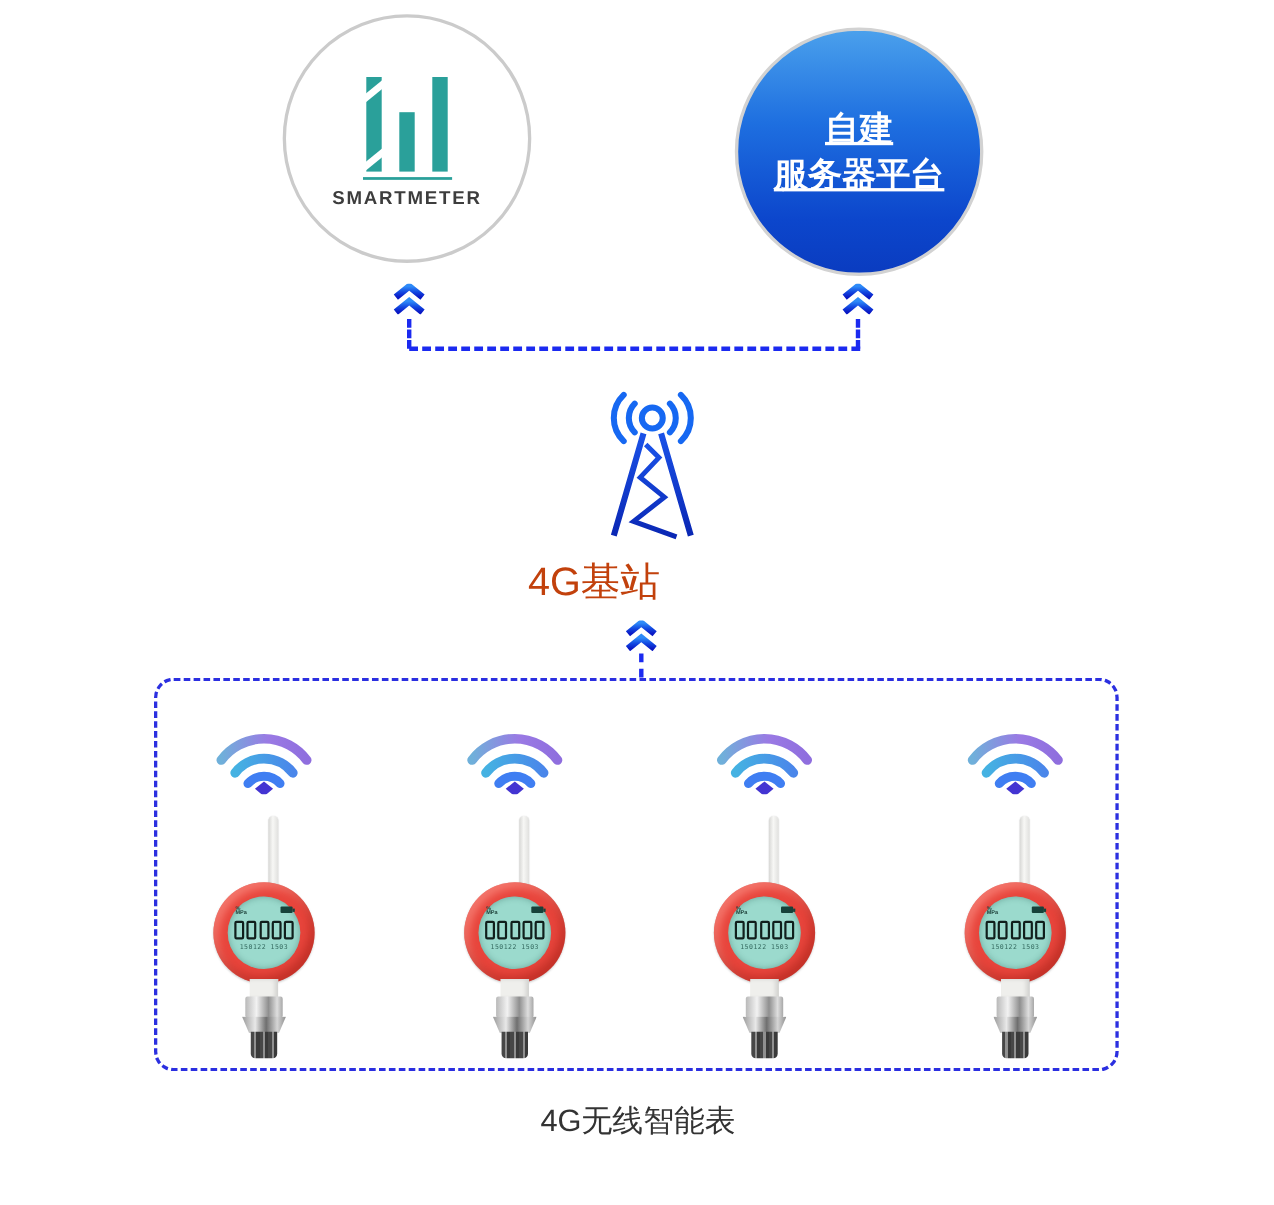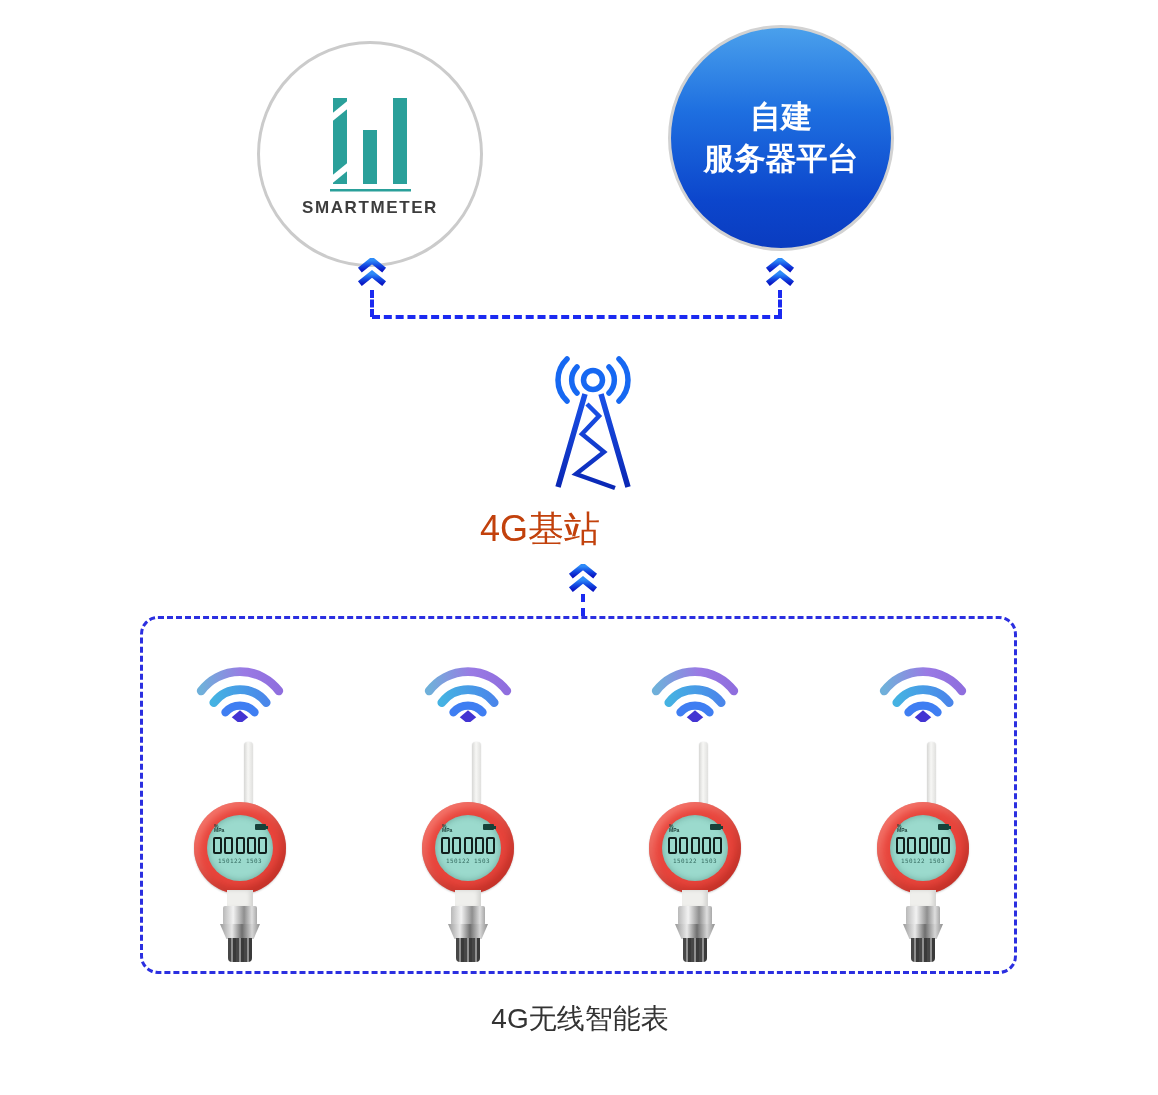--- a/index.html
+++ b/index.html
@@ -1,26 +1,26 @@
 <!DOCTYPE html>
 <html><head>
 <meta charset="utf-8">
 <style>
   html,body{margin:0;padding:0;background:#ffffff;font-family:"Liberation Sans","DejaVu Sans",sans-serif;}
   #stage{position:relative;width:1158px;height:1095px;background:#fff;overflow:hidden;}
 
   
   .node-circle{position:absolute;border-radius:50%;}
-  #platform-node{left:257px;top:41px;width:220px;height:220px;background:#fff;border:3px solid #cbcbcb;
+  #platform-node{left:257px;top:13px;width:220px;height:220px;background:#fff;border:3px solid #cbcbcb;
     display:flex;flex-direction:column;align-items:center;justify-content:center;}
   #platform-brand{font-size:17px;font-weight:bold;letter-spacing:1.6px;color:#3d3d3d;margin-top:4px;}
   #server-node{left:668px;top:25px;width:220px;height:220px;border:3px solid #d2d2d2;
     background:linear-gradient(180deg,#4aa0ec 0%,#1e6fe0 38%,#0c46cc 78%,#0a3cc0 100%);
     display:flex;flex-direction:column;align-items:center;justify-content:center;
-    color:#fff;font-weight:bold;font-size:31px;line-height:42px;text-align:center;}
+    color:#fff;font-weight:bold;font-size:31px;line-height:42px;text-align:center;text-decoration:underline;}
 
   
   .vdash{position:absolute;width:0;border-left:4px dashed #1b2af0;}
   .hdash{position:absolute;height:0;border-top:4px dashed #1b2af0;}
   .chev{position:absolute;width:30px;height:28px;}
 
   
   #tower-svg{position:absolute;left:527px;top:350px;width:132px;height:150px;}
   #base-station-label{position:absolute;left:480px;top:505px;width:224px;text-align:left;
     font-size:36px;font-weight:500;color:#c2410c;}

